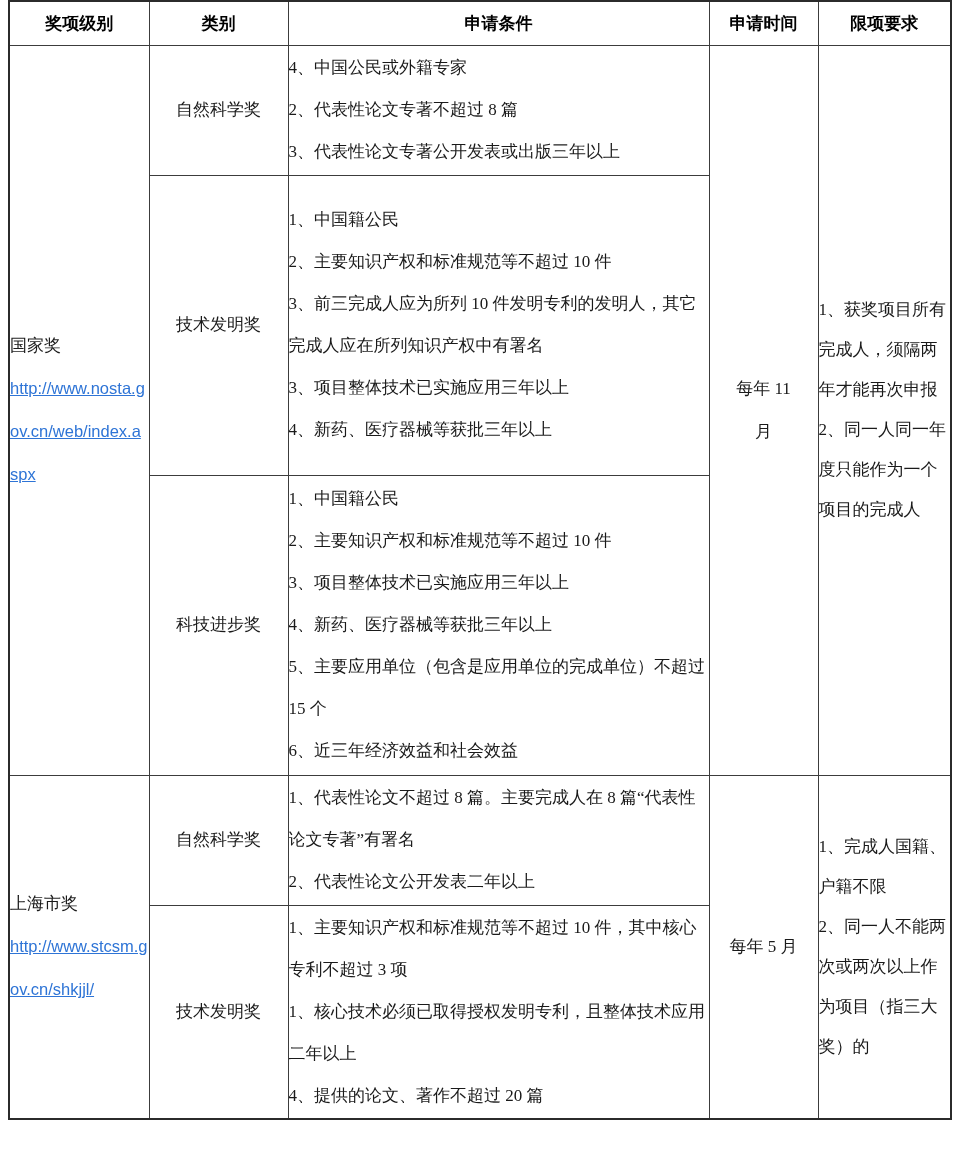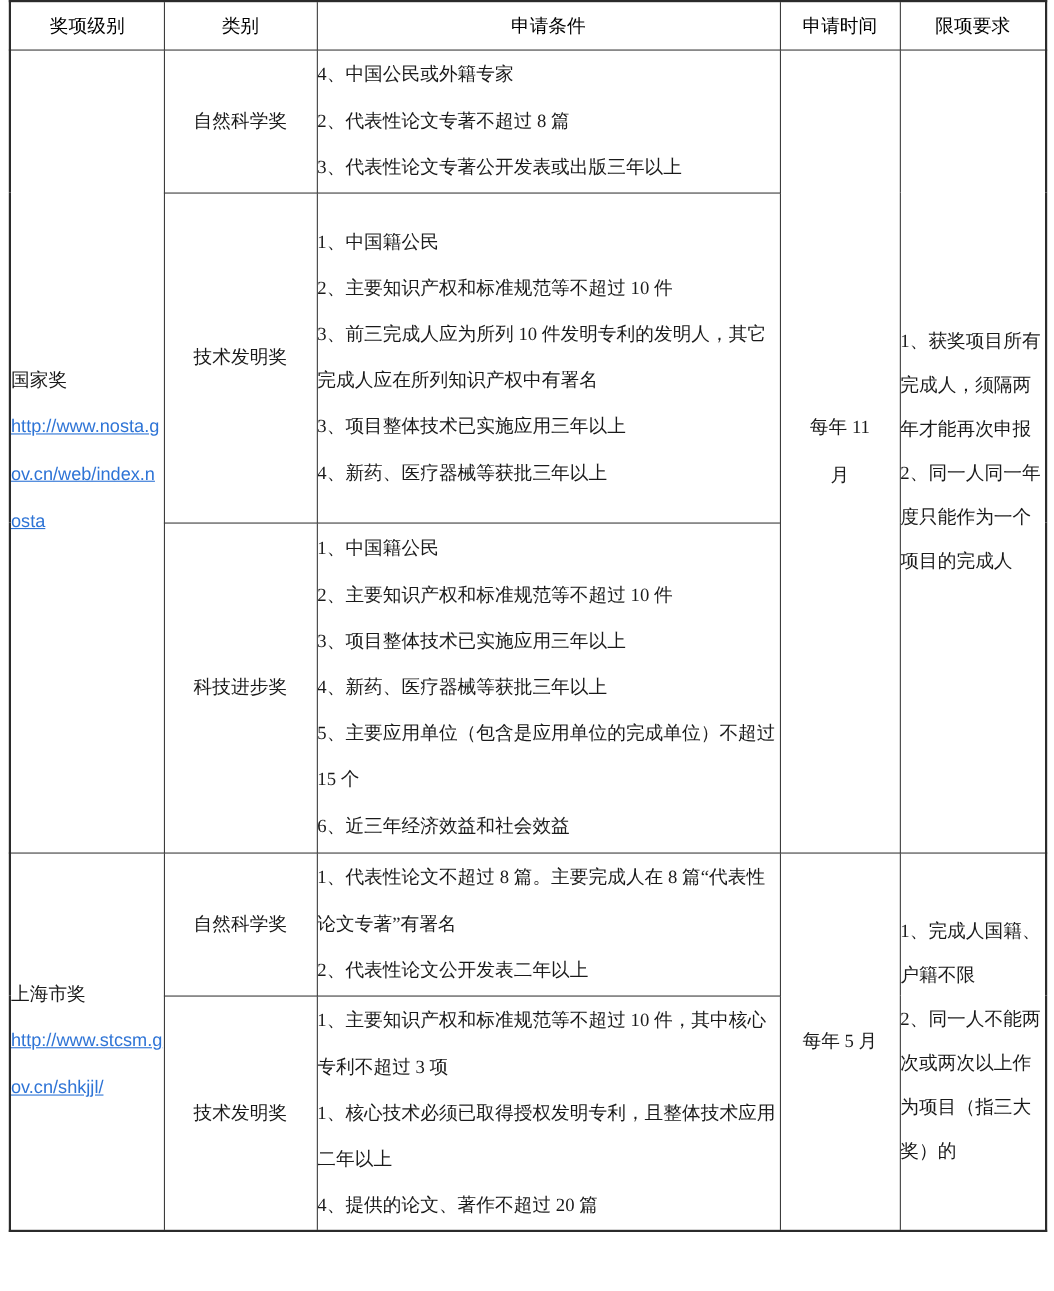--- a/index.html
+++ b/index.html
@@ -48,21 +48,21 @@
   col.c5 { width: 133px; }
 
   tr.hrow   { height: 44px; }
   tr.r1     { height: 130px; }
   tr.r2     { height: 300px; }
   tr.r3     { height: 300px; }
   tr.r4     { height: 130px; }
   tr.r5     { height: 214px; }
 
   th {
-    font-weight: 400;
+    font-weight: 700;
     text-align: center;
     font-size: 17px;
     color: #000;
   }
   td.level {
     padding: 0 10px 0 14px;
     text-align: left;
     line-height: 43px;
   }
   td.level .award-name {
@@ -124,21 +124,21 @@
         <th>申请条件</th>
         <th>申请时间</th>
         <th>限项要求</th>
       </tr>
     </thead>
     <tbody>
 
       <tr class="r1">
         <td class="level" rowspan="3">
           <div class="award-name">国家奖</div>
-          <a class="award-link" href="#">http://www.nosta.gov.cn/web/index.nosta</a>
+          <a class="award-link" href="#">http://www.nosta.gov.cn/web/index.aspx</a>
         </td>
         <td class="cat">自然科学奖</td>
         <td class="cond">
           <p class="ci">4、中国公民或外籍专家</p>
           <p class="ci">2、代表性论文专著不超过 8 篇</p>
           <p class="ci">3、代表性论文专著公开发表或出版三年以上</p>
         </td>
         <td class="time" rowspan="3">
           <div class="tline">每年 11</div>
           <div class="tline">月</div>

